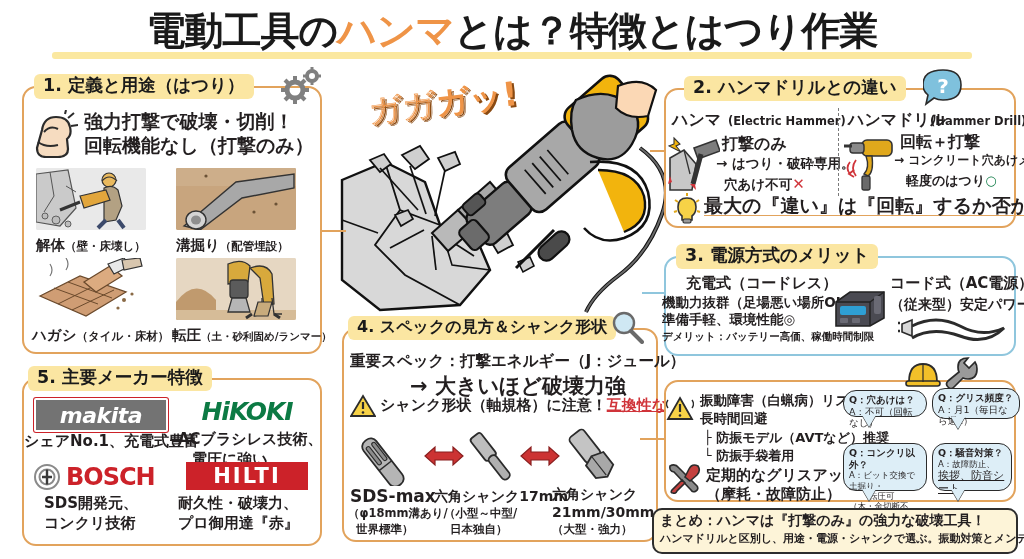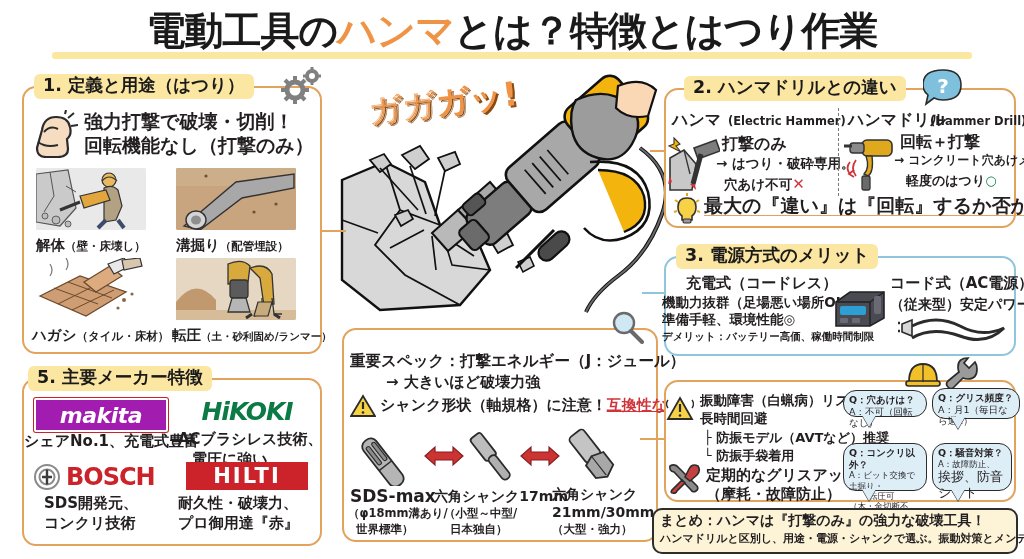--- a/index.html
+++ b/index.html
@@ -284,21 +284,21 @@
       <path d="M76 56 l-6 4 M98 56 l6 4" stroke="#333" stroke-width="3"></path>
     </svg>
   </div>
   <div class="thumb-label" style="left:172px;top:326px;font-size:14.5px;">
     <span>転圧</span><span style="font-size:10.5px;">（土・砂利固め/ランマー）</span>
   </div>
 
   <div class="panel" style="left:22px;top:378px;width:300px;height:168px;"></div>
   <div class="panel-head" style="left:28px;top:366px;font-size:17.5px;height:25px;">5. 主要メーカー特徴</div>
 
-  <div style="position:absolute;left:34px;top:398px;width:130px;height:30px;background:#a21caf;border-radius:2px;display:flex;align-items:center;justify-content:center;border:2px solid #fff;box-shadow:0 0 0 1px #cc2229;">
+  <div style="position:absolute;left:34px;top:398px;width:130px;height:30px;background:#737373;border-radius:2px;display:flex;align-items:center;justify-content:center;border:2px solid #fff;box-shadow:0 0 0 1px #cc2229;">
     <span style="color:#fff;font-size:22px;font-weight:bold;font-style:italic;letter-spacing:-0.5px;">makita</span>
   </div>
   <div class="txt b" style="left:24px;top:432px;font-size:15px;">シェアNo.1、充電式豊富</div>
 
   <div style="position:absolute;left:182px;top:396px;width:130px;height:30px;display:flex;align-items:center;justify-content:center;">
     <span class="grn" style="font-size:25px;font-weight:bold;font-style:italic;letter-spacing:-1px;">HiKOKI</span>
   </div>
   <div class="txt b" style="left:178px;top:430px;font-size:15px;">ACブラシレス技術、</div>
   <div class="txt b" style="left:192px;top:450px;font-size:15px;">電圧に強い</div>
 
@@ -417,29 +417,30 @@
   <div class="txt b" style="left:890px;top:296px;font-size:14px;">（従来型）安定パワー</div>
   <div style="position:absolute;left:898px;top:312px;width:110px;height:40px;">
     <svg width="110" height="40" viewBox="0 0 110 40">
       <path d="M14 14 q24 -12 48 0 q22 12 44 2 q-18 18 -44 8 q-28 -10 -48 2" fill="none" stroke="#2b2b2b" stroke-width="3"></path>
       <path d="M14 8 l-10 4 0 8 10 4 z" fill="#d8d8d8" stroke="#2b2b2b" stroke-width="1.6"></path>
       <path d="M2 11 h-4 M2 19 h-4" stroke="#2b2b2b" stroke-width="2.4"></path>
     </svg>
   </div>
 
   <div class="panel" style="left:342px;top:328px;width:316px;height:214px;"></div>
+  <div class="panel-head" style="left:348px;top:316px;font-size:16px;height:24px;">4. スペックの見方＆シャンク形状</div>
   <div style="position:absolute;left:610px;top:310px;width:34px;height:34px;">
     <svg width="34" height="34" viewBox="0 0 34 34">
       <circle cx="14" cy="13" r="10" fill="#cfe8f3" stroke="#6a6a6a" stroke-width="2.4"></circle>
       <path d="M21 21 L32 32" stroke="#6a6a6a" stroke-width="4" stroke-linecap="round"></path>
     </svg>
   </div>
 
   <div class="txt b" style="left:350px;top:352px;font-size:15.5px;">重要スペック：打撃エネルギー（J：ジュール）</div>
-  <div class="txt b" style="left:386px;top:373px;font-size:15px;">→ 大きいほど破壊力強</div>
+  <div class="txt b" style="left:410px;top:373px;font-size:21px;">→ 大きいほど破壊力強</div>
 
   <div style="position:absolute;left:350px;top:394px;width:26px;height:24px;">
     <svg width="26" height="24" viewBox="0 0 26 24">
       <path d="M13 2 L25 22 L1 22 Z" fill="#f7d247" stroke="#2b2b2b" stroke-width="1.8"></path>
       <path d="M13 8 v7" stroke="#2b2b2b" stroke-width="2.2"></path>
       <circle cx="13" cy="18.5" r="1.3" fill="#2b2b2b"></circle>
     </svg>
   </div>
   <div class="txt b" style="left:380px;top:396px;font-size:15px;">
     <span>シャンク形状（軸規格）に注意！</span><span class="red" style="text-decoration:underline;">互換性なし</span>
@@ -545,21 +546,21 @@
   </div>
   <div class="bubble" style="left:843px;top:443px;width:84px;height:48px;">
     <div class="q" style="font-size:9.5px;">Q：コンクリ以外？</div>
     <div style="font-size:8.5px;">A：ビット交換で土掘り・</div>
     <div style="font-size:8.5px;padding-left:20px;">転圧可</div>
     <div style="font-size:8.5px;">（木・金切断不可）</div>
   </div>
   <div class="bubble" style="left:932px;top:443px;width:80px;height:48px;">
     <div class="q" style="font-size:9.5px;">Q：騒音対策？</div>
     <div style="font-size:8.5px;">A：故障防止、</div>
-    <div style="font-size:13px;">挨拶、防音シート</div>
+    <div style="font-size:11px;text-decoration:underline;">挨拶、防音シート</div>
   </div>
 
   <div class="summary" style="left:652px;top:508px;width:366px;height:46px;"></div>
   <div class="txt b" style="left:660px;top:512px;font-size:14px;">まとめ：ハンマは『打撃のみ』の強力な破壊工具！</div>
   <div class="txt b" style="left:660px;top:532px;font-size:11px;">ハンマドリルと区別し、用途・電源・シャンクで選ぶ。振動対策とメンテで安全に！</div>
 
   <div class="connector" style="left:320px;top:230px;width:26px;height:0;border-width:0 0 2.5px 0;"></div>
   <div class="connector" style="left:650px;top:150px;width:16px;height:0;border-width:0 0 2.5px 0;"></div>
   <div class="connector blue" style="left:642px;top:292px;width:24px;height:0;border-width:0 0 2.5px 0;"></div>
   <div class="connector" style="left:640px;top:438px;width:26px;height:0;border-width:0 0 2.5px 0;"></div>

